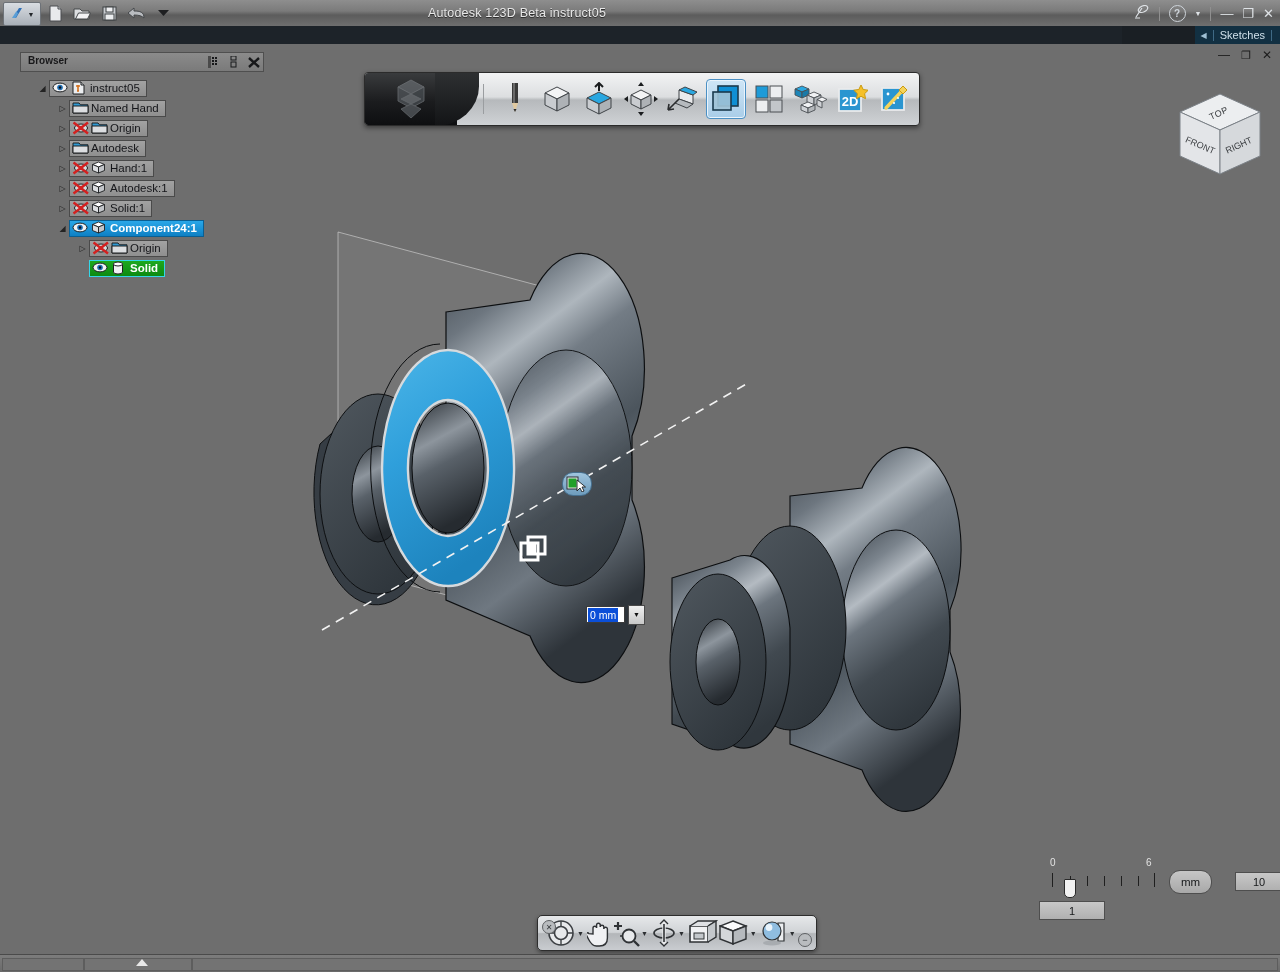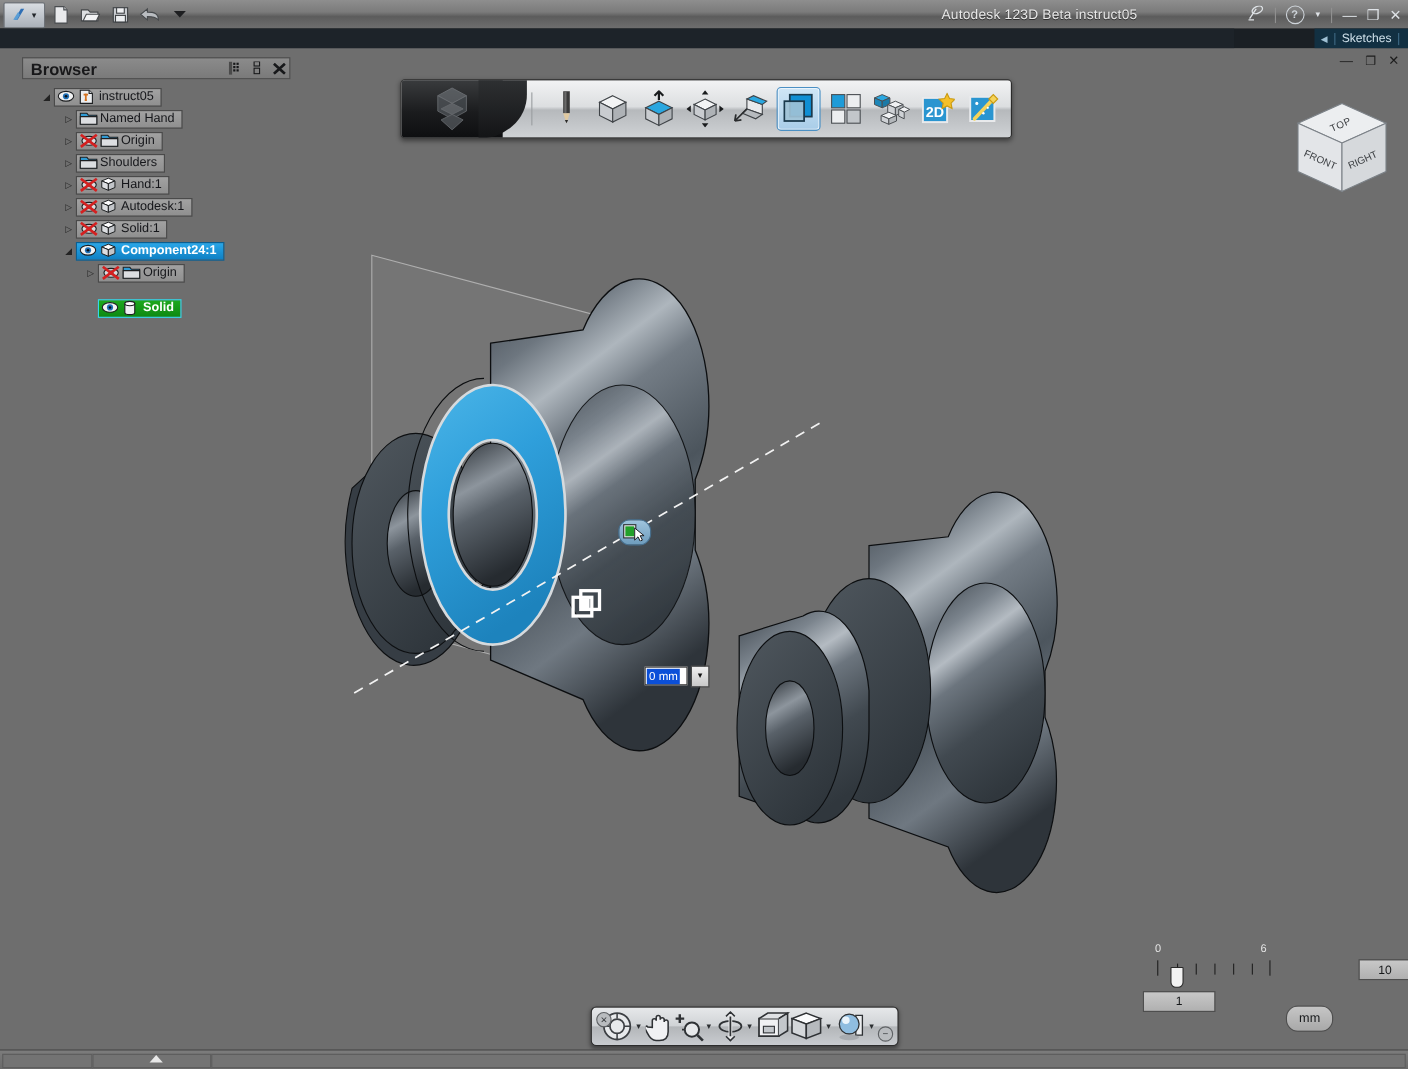--- a/index.html
+++ b/index.html
@@ -12,21 +12,21 @@
   .app{position:relative;width:1280px;height:972px;}
 
   
   .titlebar{
     position:absolute;left:0;top:0;width:1280px;height:26px;
     background:linear-gradient(180deg,#8e8e8e 0%,#7b7b7b 42%,#5c5c5c 58%,#6f6f6f 100%);
     border-bottom:1px solid #2a2a2a;
   }
   .title-text{
     position:absolute;left:0;top:0;width:1034px;height:26px;
-    line-height:26px;text-align:right;color:#e8e8e8;font-size:12.5px;
+    line-height:26px;text-align:center;color:#e8e8e8;font-size:12.5px;
     text-shadow:0 1px 0 #303030;letter-spacing:.2px;
   }
   .appbtn{
     position:absolute;left:3px;top:2px;width:36px;height:22px;
     background:linear-gradient(180deg,#d9dde2,#a9b0b8);
     border:1px solid #6d7278;border-radius:2px;
     display:flex;align-items:center;justify-content:center;
   }
   .appbtn .glyph{font-size:13px;color:#2a62a8;line-height:1;}
   .appbtn .caret{margin-left:3px;font-size:7px;color:#22262b;}
@@ -64,21 +64,21 @@
   .browser{
     position:absolute;left:20px;top:8px;width:244px;
     background:transparent;
   }
   .browser-head{
     position:relative;width:244px;height:20px;
     background:linear-gradient(180deg,#8b8b8b,#7a7a7a);
     border:1px solid #4f4f4f;box-sizing:border-box;
   }
   .browser-head .bh-title{
-    position:absolute;left:7px;top:2px;font-size:15px;font-weight:bold;color:#18181a;
+    position:absolute;left:7px;top:2px;font-size:10px;font-weight:bold;color:#18181a;
   }
   .bh-btns{position:absolute;right:3px;top:2px;display:flex;gap:7px;align-items:center;}
   .bh-btns .b{width:13px;height:14px;display:flex;align-items:center;justify-content:center;}
   .tree{position:relative;margin-top:6px;}
   .node{position:relative;height:20px;display:flex;align-items:center;}
   .tw{width:13px;height:14px;display:flex;align-items:center;justify-content:center;color:#232323;font-size:8px;}
   .chip{
     display:inline-flex;align-items:center;gap:3px;height:17px;padding:0 6px 0 2px;
     border:1px solid #4a4a4a;background:linear-gradient(180deg,#a2a2a2,#8f8f8f);
     font-size:11.5px;color:#15161a;box-sizing:border-box;white-space:nowrap;
@@ -149,21 +149,21 @@
   .sw-lbl{position:absolute;font-size:10px;color:#e3e3e3;}
   .sw-tick{position:absolute;width:1px;background:#1f1f1f;}
   .sw-box{
     position:absolute;height:17px;min-width:52px;padding:0 6px;
     background:linear-gradient(180deg,#c8c8c8,#b0b0b0);border:1px solid #4e4e4e;
     font-size:11px;color:#16181a;display:flex;align-items:center;justify-content:center;
   }
   .sw-pill{
     position:absolute;height:22px;padding:0 11px;border-radius:11px;
     background:linear-gradient(180deg,#c6c6c6,#a8a8a8);border:1px solid #4e4e4e;
-    font-size:11.5px;color:#16181a;display:flex;align-items:center;justify-content:center;margin-top:44px;
+    font-size:11.5px;color:#16181a;display:flex;align-items:center;justify-content:center;
   }
   .sw-handle{
     position:absolute;width:10px;height:17px;background:#f2f2f2;border:1px solid #2a2a2a;
     border-radius:1px 1px 5px 5px;
   }
 
   
   .navbar{
     position:absolute;left:537px;bottom:4px;width:280px;height:36px;
     border-radius:5px;border:1px solid #2d2d2d;box-sizing:border-box;
@@ -448,21 +448,21 @@
               <span>Origin</span>
             </span>
           </div>
           <div class="node" style="padding-left: 36px;">
             <span class="tw">▷</span>
             <span class="chip">
               <span class="ic"><svg width="17" height="13" viewBox="0 0 17 13">
                   <path d="M1 2 h6 l1.5 1.8 h7.5 v8.2 h-15 z" fill="#2f9ad4" stroke="#1d1f21"></path>
                   <path d="M1 5 h15 v7 h-15 z" fill="#dcdee1" stroke="#1d1f21"></path>
                 </svg></span>
-              <span>Shoulders</span>
+              <span>Autodesk</span>
             </span>
           </div>
           <div class="node" style="padding-left: 36px;">
             <span class="tw">▷</span>
             <span class="chip">
               <span class="ic"><svg width="18" height="14" viewBox="0 0 18 14">
                   <ellipse cx="9" cy="7" rx="6.5" ry="4" fill="#d9dbdd" stroke="#1d1f21"></ellipse>
                   <circle cx="9" cy="7" r="2.3" fill="#55595d"></circle>
                   <path d="M1.5 1.5 L16 12.5 M16 1.5 L1.5 12.5" stroke="#d42020" stroke-width="2.4" fill="none"></path>
                 </svg></span>
@@ -538,21 +538,21 @@
                   <circle cx="9" cy="7" r="2.3" fill="#55595d"></circle>
                   <path d="M1.5 1.5 L16 12.5 M16 1.5 L1.5 12.5" stroke="#d42020" stroke-width="2.4" fill="none"></path>
                 </svg></span>
               <span class="ic"><svg width="17" height="13" viewBox="0 0 17 13">
                   <path d="M1 2 h6 l1.5 1.8 h7.5 v8.2 h-15 z" fill="#2f9ad4" stroke="#1d1f21"></path>
                   <path d="M1 5 h15 v7 h-15 z" fill="#dcdee1" stroke="#1d1f21"></path>
                 </svg></span>
               <span>Origin</span>
             </span>
           </div>
-          <div class="node" style="padding-left: 56px; margin-top: 12px;">
+          <div class="node" style="padding-left: 56px;">
             <span class="tw"></span>
             <span class="chip green">
               <span class="ic"><svg width="16" height="13" viewBox="0 0 16 13">
                   <ellipse cx="8" cy="6.5" rx="7" ry="4.4" fill="#f2f3f4" stroke="#1d1f21"></ellipse>
                   <circle cx="8" cy="6.5" r="2.8" fill="#1f6fb5"></circle>
                   <circle cx="8" cy="6.5" r="1.2" fill="#0d1014"></circle>
                 </svg></span>
               <span class="ic"><svg width="14" height="14" viewBox="0 0 14 14">
                   <path d="M2.5 3 v8 a4.5 2 0 009 0 v-8 z" fill="#f0f1f3" stroke="#1d1f21"></path>
                   <ellipse cx="7" cy="3" rx="4.5" ry="2" fill="#ffffff" stroke="#1d1f21"></ellipse>

